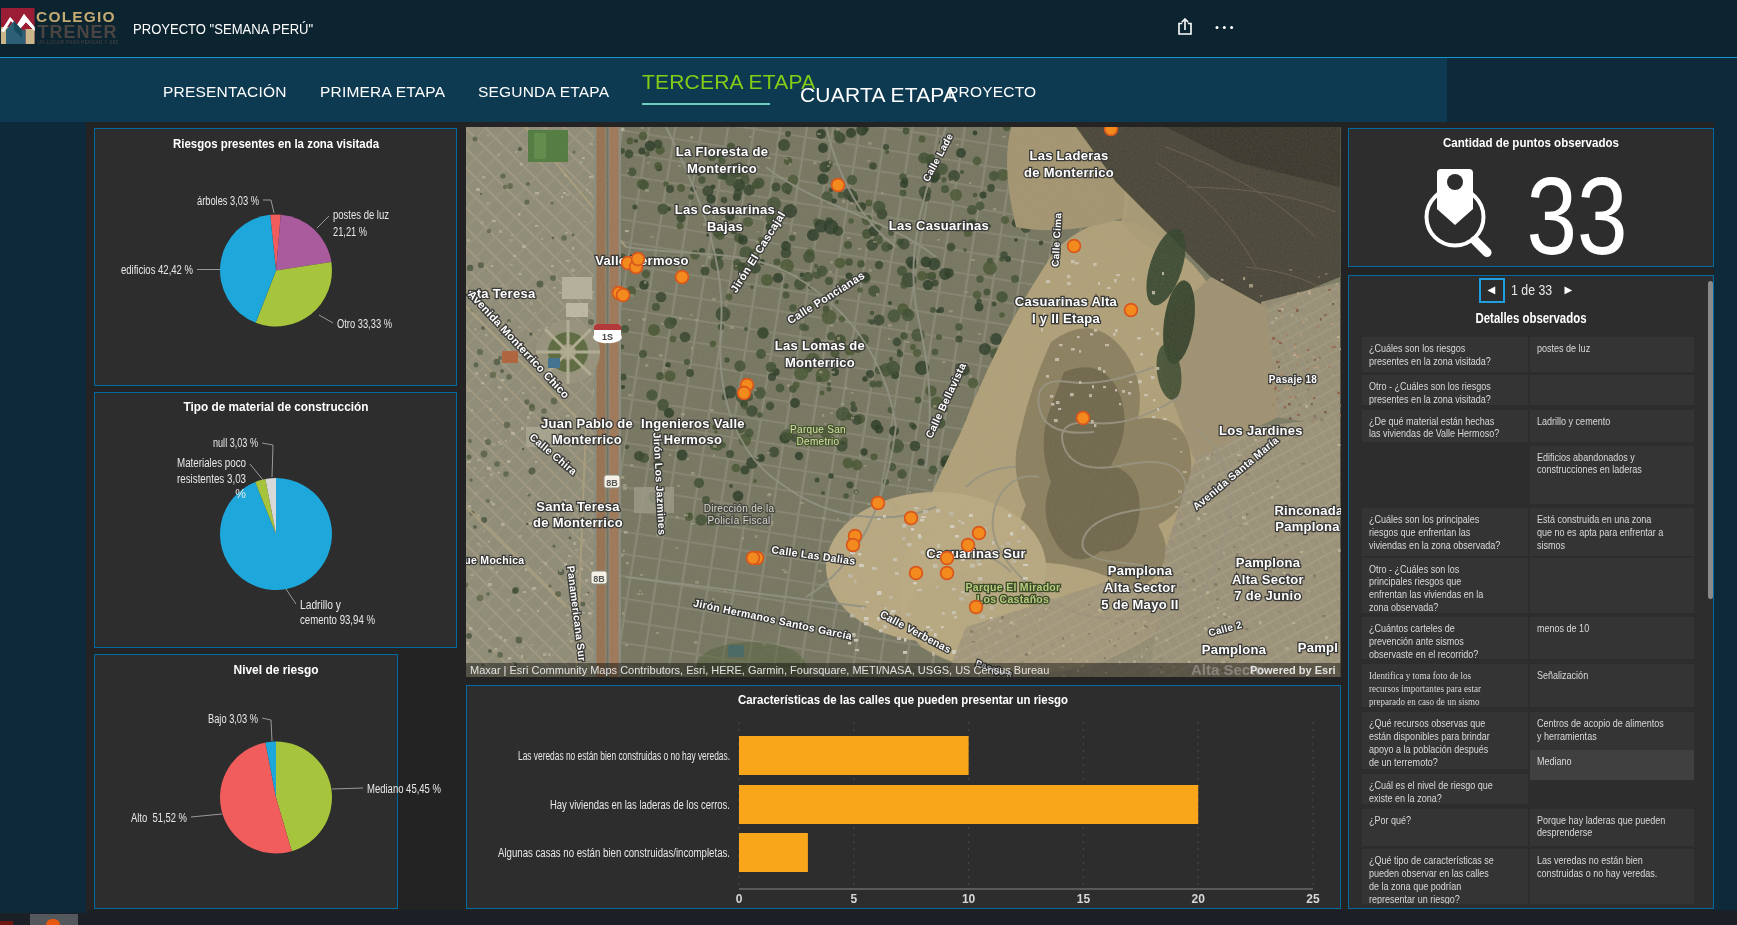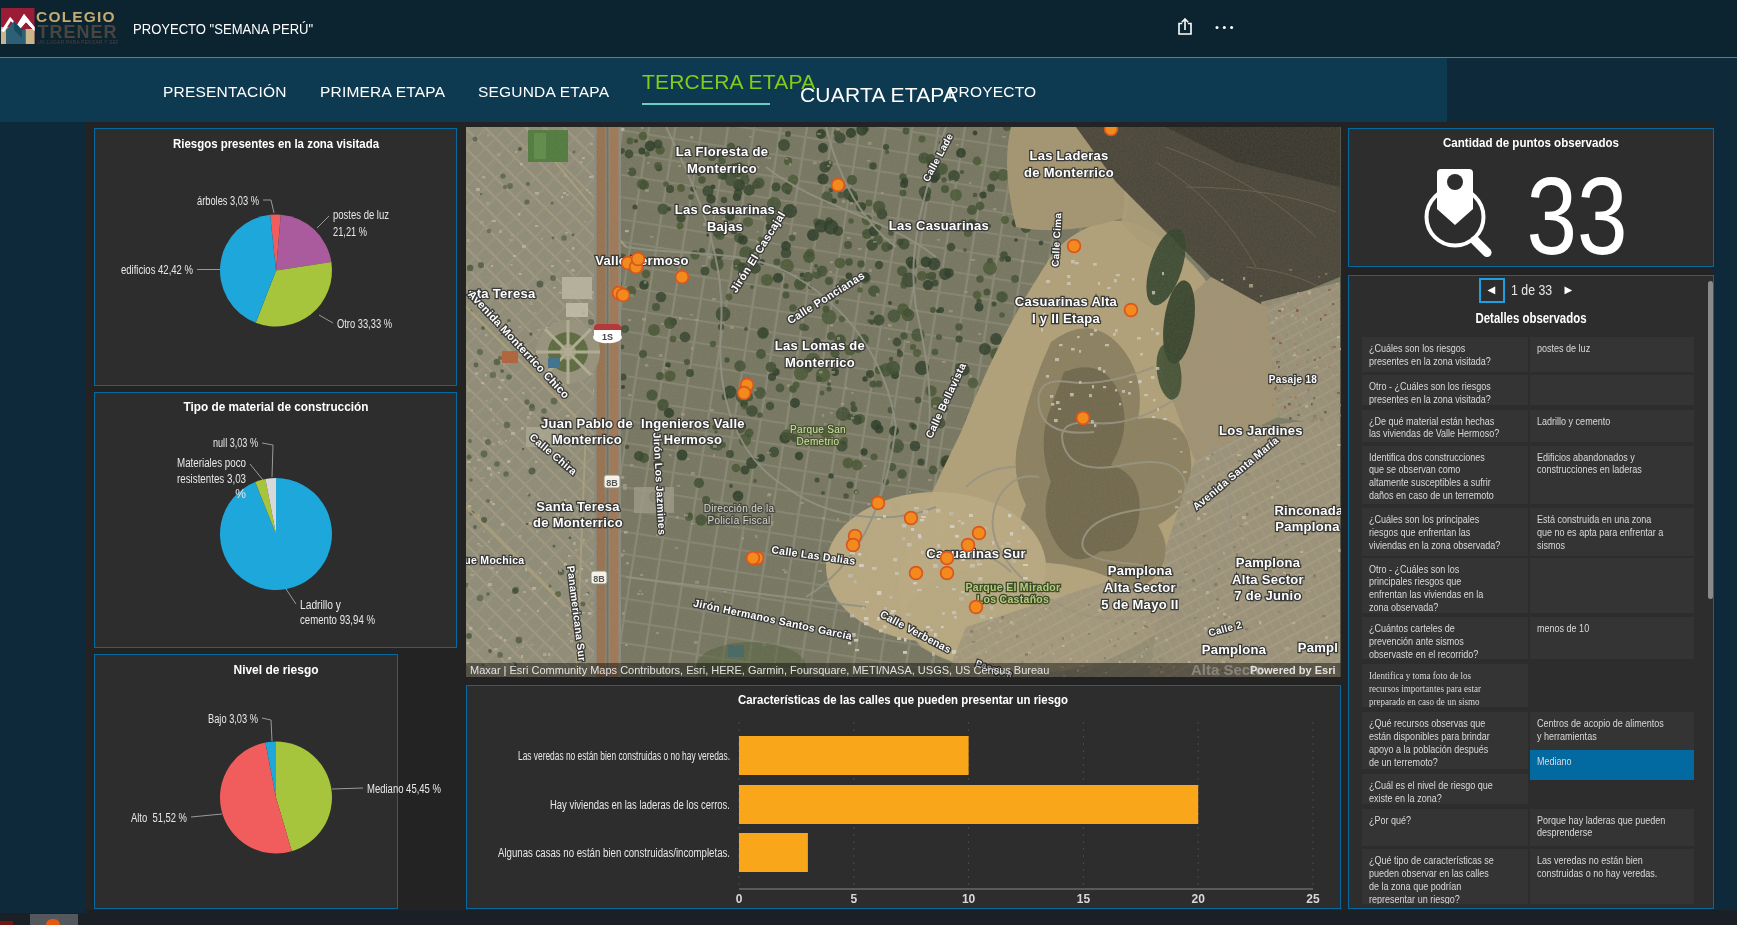--- a/index.html
+++ b/index.html
@@ -1884,23 +1884,20 @@
     </div>
     <div class="abs" style="left:181px;top:99.2px;width:164px;height:30.2px;background:#343434;overflow:hidden;">
       <div style="transform:scaleX(0.82);transform-origin:left top;width:200px;margin:5px 0 0 7px;color:#d9d9d9;font-size:11px;line-height:12.9px;white-space:nowrap;"></div>
     </div>
     <div class="abs" style="left:13px;top:133.5px;width:166px;height:32.5px;background:#343434;overflow:hidden;">
       <div style="transform:scaleX(0.82);transform-origin:left top;width:200px;margin:5px 0 0 7px;color:#d9d9d9;font-size:11px;line-height:12.9px;white-space:nowrap;">¿De qué material están hechas<br>las viviendas de Valle Hermoso?</div>
     </div>
     <div class="abs" style="left:181px;top:133.5px;width:164px;height:32.5px;background:#343434;overflow:hidden;">
       <div style="transform:scaleX(0.82);transform-origin:left top;width:200px;margin:5px 0 0 7px;color:#d9d9d9;font-size:11px;line-height:12.9px;white-space:nowrap;">Ladrillo y cemento</div>
     </div>
-    <div class="abs" style="left:13px;top:169.5px;width:166px;height:58px;background:#343434;overflow:hidden;">
-      <div style="transform:scaleX(0.82);transform-origin:left top;width:200px;margin:5px 0 0 7px;color:#d9d9d9;font-size:11px;line-height:12.9px;white-space:nowrap;">Identifica dos construcciones<br>que se observan como<br>altamente susceptibles a sufrir<br>daños en caso de un terremoto</div>
-    </div>
     <div class="abs" style="left:181px;top:169.5px;width:164px;height:58px;background:#343434;overflow:hidden;">
       <div style="transform:scaleX(0.82);transform-origin:left top;width:200px;margin:5px 0 0 7px;color:#d9d9d9;font-size:11px;line-height:12.9px;white-space:nowrap;">Edificios abandonados y<br>construcciones en laderas</div>
     </div>
     <div class="abs" style="left:13px;top:232px;width:166px;height:48px;background:#343434;overflow:hidden;">
       <div style="transform:scaleX(0.82);transform-origin:left top;width:200px;margin:5px 0 0 7px;color:#d9d9d9;font-size:11px;line-height:12.9px;white-space:nowrap;">¿Cuáles son los principales<br>riesgos que enfrentan las<br>viviendas en la zona observada?</div>
     </div>
     <div class="abs" style="left:181px;top:232px;width:164px;height:48px;background:#343434;overflow:hidden;">
       <div style="transform:scaleX(0.82);transform-origin:left top;width:200px;margin:5px 0 0 7px;color:#d9d9d9;font-size:11px;line-height:12.9px;white-space:nowrap;">Está construida en una zona<br>que no es apta para enfrentar a<br>sismos</div>
     </div>
     <div class="abs" style="left:13px;top:281.5px;width:166px;height:55.5px;background:#343434;overflow:hidden;">
@@ -1911,30 +1908,33 @@
     </div>
     <div class="abs" style="left:13px;top:341.4px;width:166px;height:41.6px;background:#343434;overflow:hidden;">
       <div style="transform:scaleX(0.82);transform-origin:left top;width:200px;margin:5px 0 0 7px;color:#d9d9d9;font-size:11px;line-height:12.9px;white-space:nowrap;">¿Cuántos carteles de<br>prevención ante sismos<br>observaste en el recorrido?</div>
     </div>
     <div class="abs" style="left:181px;top:341.4px;width:164px;height:41.6px;background:#343434;overflow:hidden;">
       <div style="transform:scaleX(0.82);transform-origin:left top;width:200px;margin:5px 0 0 7px;color:#d9d9d9;font-size:11px;line-height:12.9px;white-space:nowrap;">menos de 10</div>
     </div>
     <div class="abs" style="left:13px;top:388.4px;width:166px;height:43.1px;background:#343434;overflow:hidden;font-family:Liberation Serif, serif;">
       <div style="transform:scaleX(0.82);transform-origin:left top;width:200px;margin:5px 0 0 7px;color:#d9d9d9;font-size:11px;line-height:12.9px;white-space:nowrap;">Identifica y toma foto de los<br>recursos importantes para estar<br>preparado en caso de un sismo</div>
     </div>
+    <div class="abs" style="left:181px;top:388.4px;width:164px;height:43.1px;background:#343434;overflow:hidden;">
+      <div style="transform:scaleX(0.82);transform-origin:left top;width:200px;margin:5px 0 0 7px;color:#d9d9d9;font-size:11px;line-height:12.9px;white-space:nowrap;">Señalización</div>
+    </div>
     <div class="abs" style="left:13px;top:436px;width:166px;height:56.6px;background:#343434;overflow:hidden;">
       <div style="transform:scaleX(0.82);transform-origin:left top;width:200px;margin:5px 0 0 7px;color:#d9d9d9;font-size:11px;line-height:12.9px;white-space:nowrap;">¿Qué recursos observas que<br>están disponibles para brindar<br>apoyo a la población después<br>de un terremoto?</div>
     </div>
     <div class="abs" style="left:181px;top:436px;width:164px;height:56.6px;background:#343434;overflow:hidden;">
       <div style="transform:scaleX(0.82);transform-origin:left top;width:200px;margin:5px 0 0 7px;color:#d9d9d9;font-size:11px;line-height:12.9px;white-space:nowrap;">Centros de acopio de alimentos<br>y herramientas</div>
     </div>
     <div class="abs" style="left:13px;top:497.7px;width:166px;height:30.3px;background:#343434;overflow:hidden;">
       <div style="transform:scaleX(0.82);transform-origin:left top;width:200px;margin:5px 0 0 7px;color:#d9d9d9;font-size:11px;line-height:12.9px;white-space:nowrap;">¿Cuál es el nivel de riesgo que<br>existe en la zona?</div>
     </div>
-    <div class="abs" style="left:181px;top:474px;width:164px;height:30.3px;background:#0369a1;overflow:hidden;">
+    <div class="abs" style="left:181px;top:474px;width:164px;height:30.3px;background:#404040;overflow:hidden;">
       <div style="transform:scaleX(0.82);transform-origin:left top;width:200px;margin:5px 0 0 7px;color:#d9d9d9;font-size:11px;line-height:12.9px;white-space:nowrap;">Mediano</div>
     </div>
     <div class="abs" style="left:13px;top:532.5px;width:166px;height:37.5px;background:#343434;overflow:hidden;">
       <div style="transform:scaleX(0.82);transform-origin:left top;width:200px;margin:5px 0 0 7px;color:#d9d9d9;font-size:11px;line-height:12.9px;white-space:nowrap;">¿Por qué?</div>
     </div>
     <div class="abs" style="left:181px;top:532.5px;width:164px;height:37.5px;background:#343434;overflow:hidden;">
       <div style="transform:scaleX(0.82);transform-origin:left top;width:200px;margin:5px 0 0 7px;color:#d9d9d9;font-size:11px;line-height:12.9px;white-space:nowrap;">Porque hay laderas que pueden<br>desprenderse</div>
     </div>
     <div class="abs" style="left:13px;top:573px;width:166px;height:55.4px;background:#343434;overflow:hidden;">
       <div style="transform:scaleX(0.82);transform-origin:left top;width:200px;margin:5px 0 0 7px;color:#d9d9d9;font-size:11px;line-height:12.9px;white-space:nowrap;">¿Qué tipo de características se<br>pueden observar en las calles<br>de la zona que podrían<br>representar un riesgo?</div>

